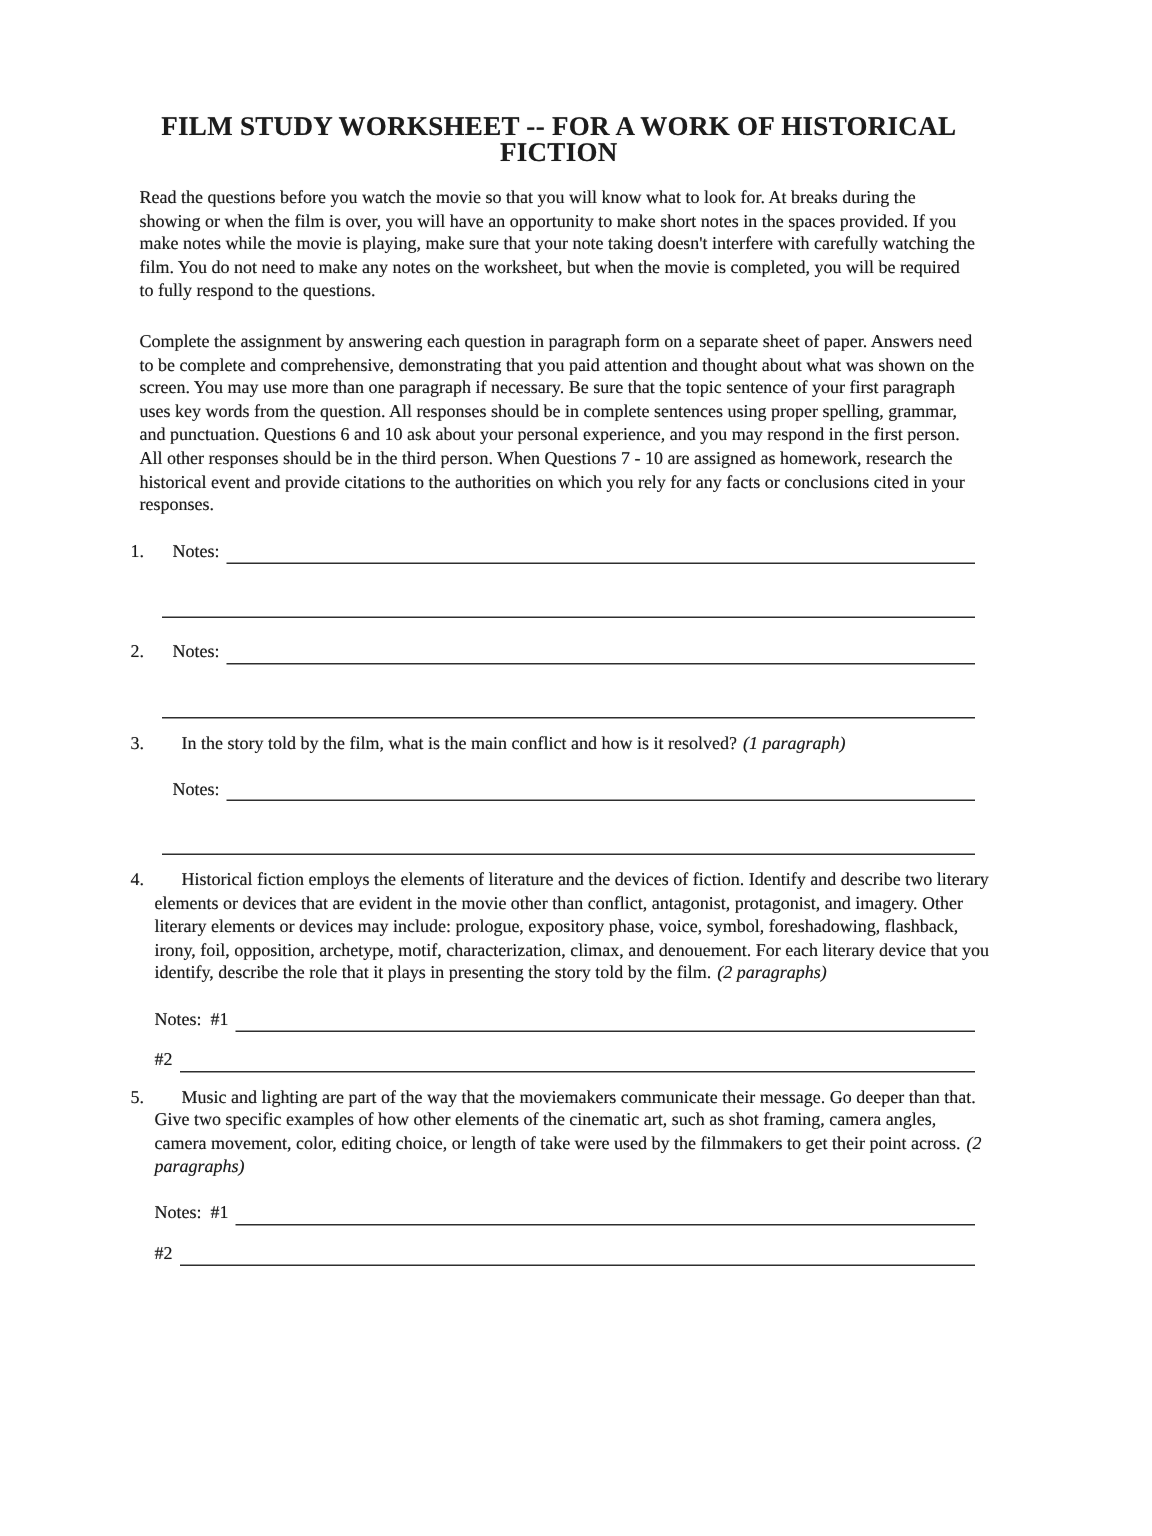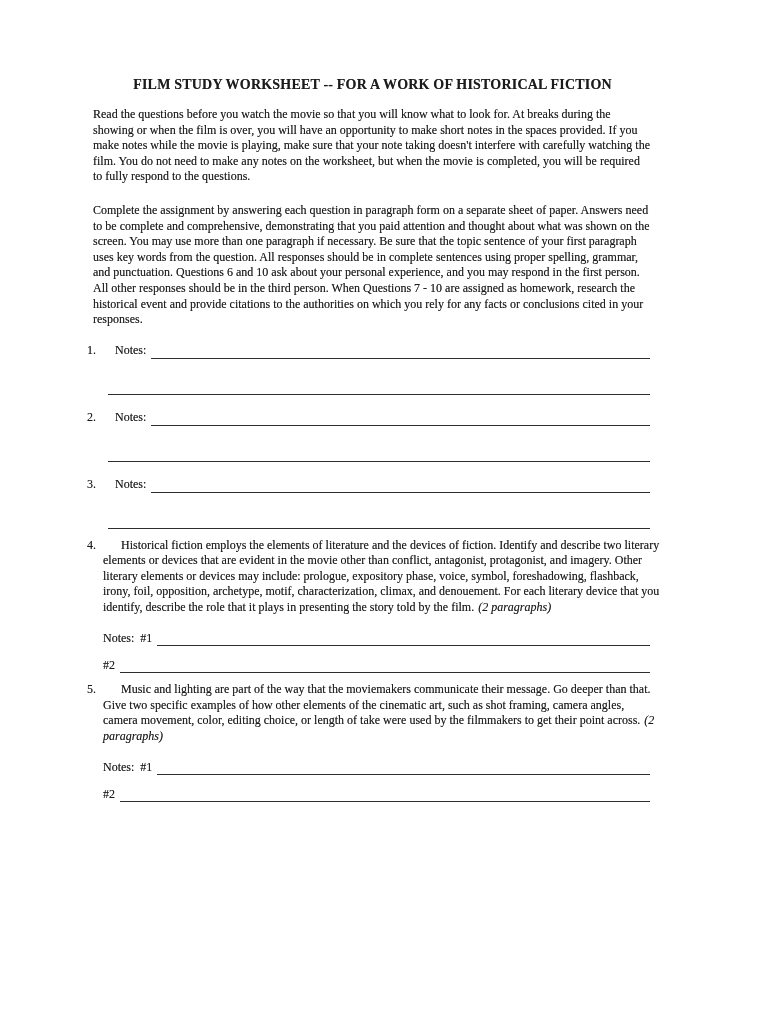--- a/index.html
+++ b/index.html
@@ -17,21 +17,21 @@
     color: #1c1c1c;
     text-shadow: 0 0 0.5px rgba(30,30,30,0.55); 
   }
   .content {
     position: absolute;
     left: 85px;
     top: 76px;
     width: 575px;
   }
   .doc-title {
-    font-size: 14px;
+    font-size: 18px;
     font-weight: bold;
     text-align: center;
     letter-spacing: 0.2px;
     margin: 0;
     line-height: 17px;
   }
   p.intro {
     font-size: 12px;
     line-height: 15.6px;
     margin: 8px;
@@ -110,20 +110,21 @@
         <span class="rule"></span>
       </div>
       <div class="notes-row gap-wide">
         <span class="notes-label"></span>
         <span class="rule"></span>
       </div>
     </div>
 
     <div class="question">
       <span class="q-num">3.</span>
+      <p class="q-text"><span>In the story told by the film, what is the main conflict and how is it resolved?</span><span class="hint">(1 paragraph)</span></p>
       <div class="notes-row">
         <span class="notes-label offset">Notes:</span>
         <span class="rule"></span>
       </div>
       <div class="notes-row gap-wide">
         <span class="notes-label"></span>
         <span class="rule"></span>
       </div>
     </div>
 

